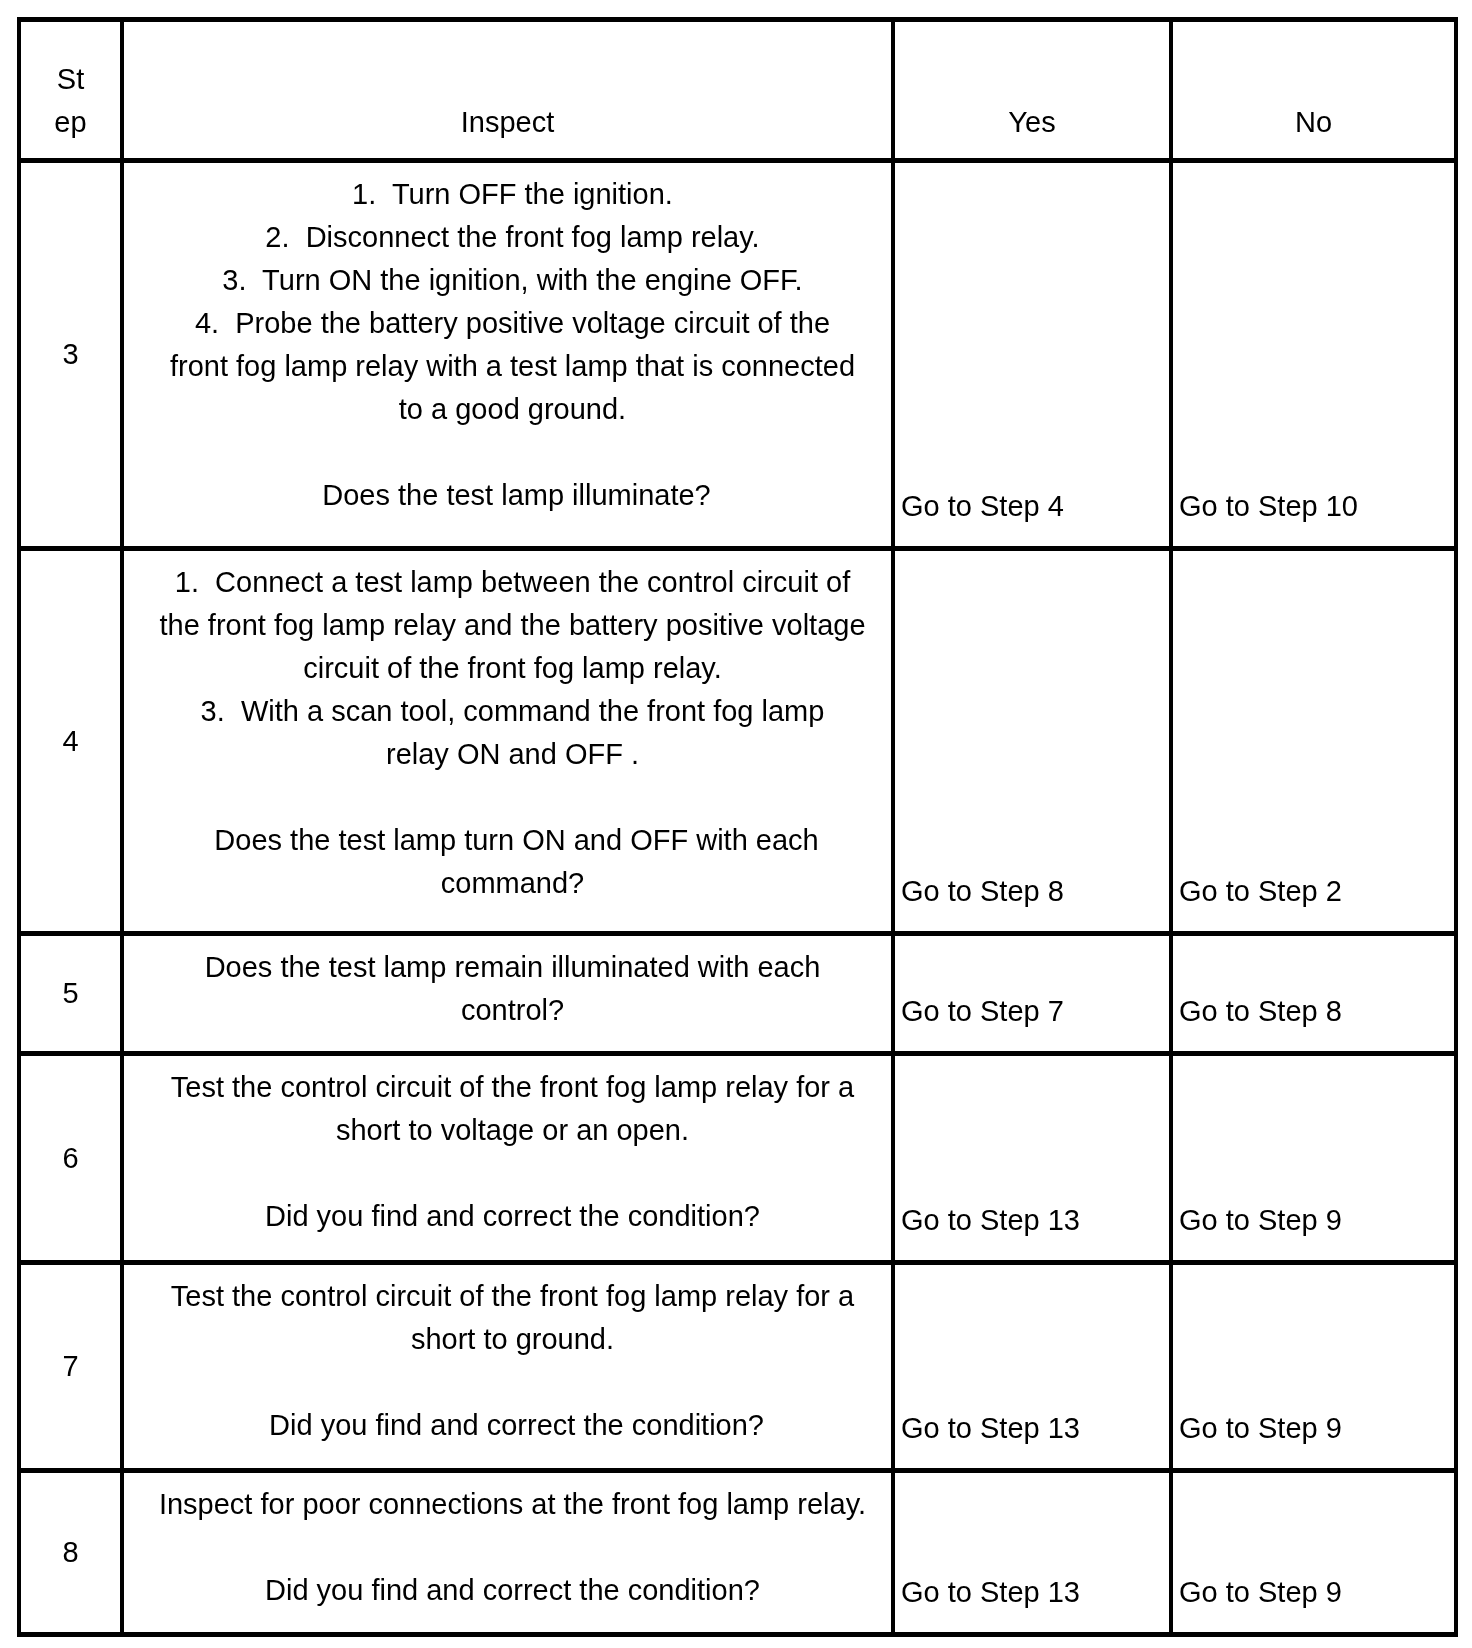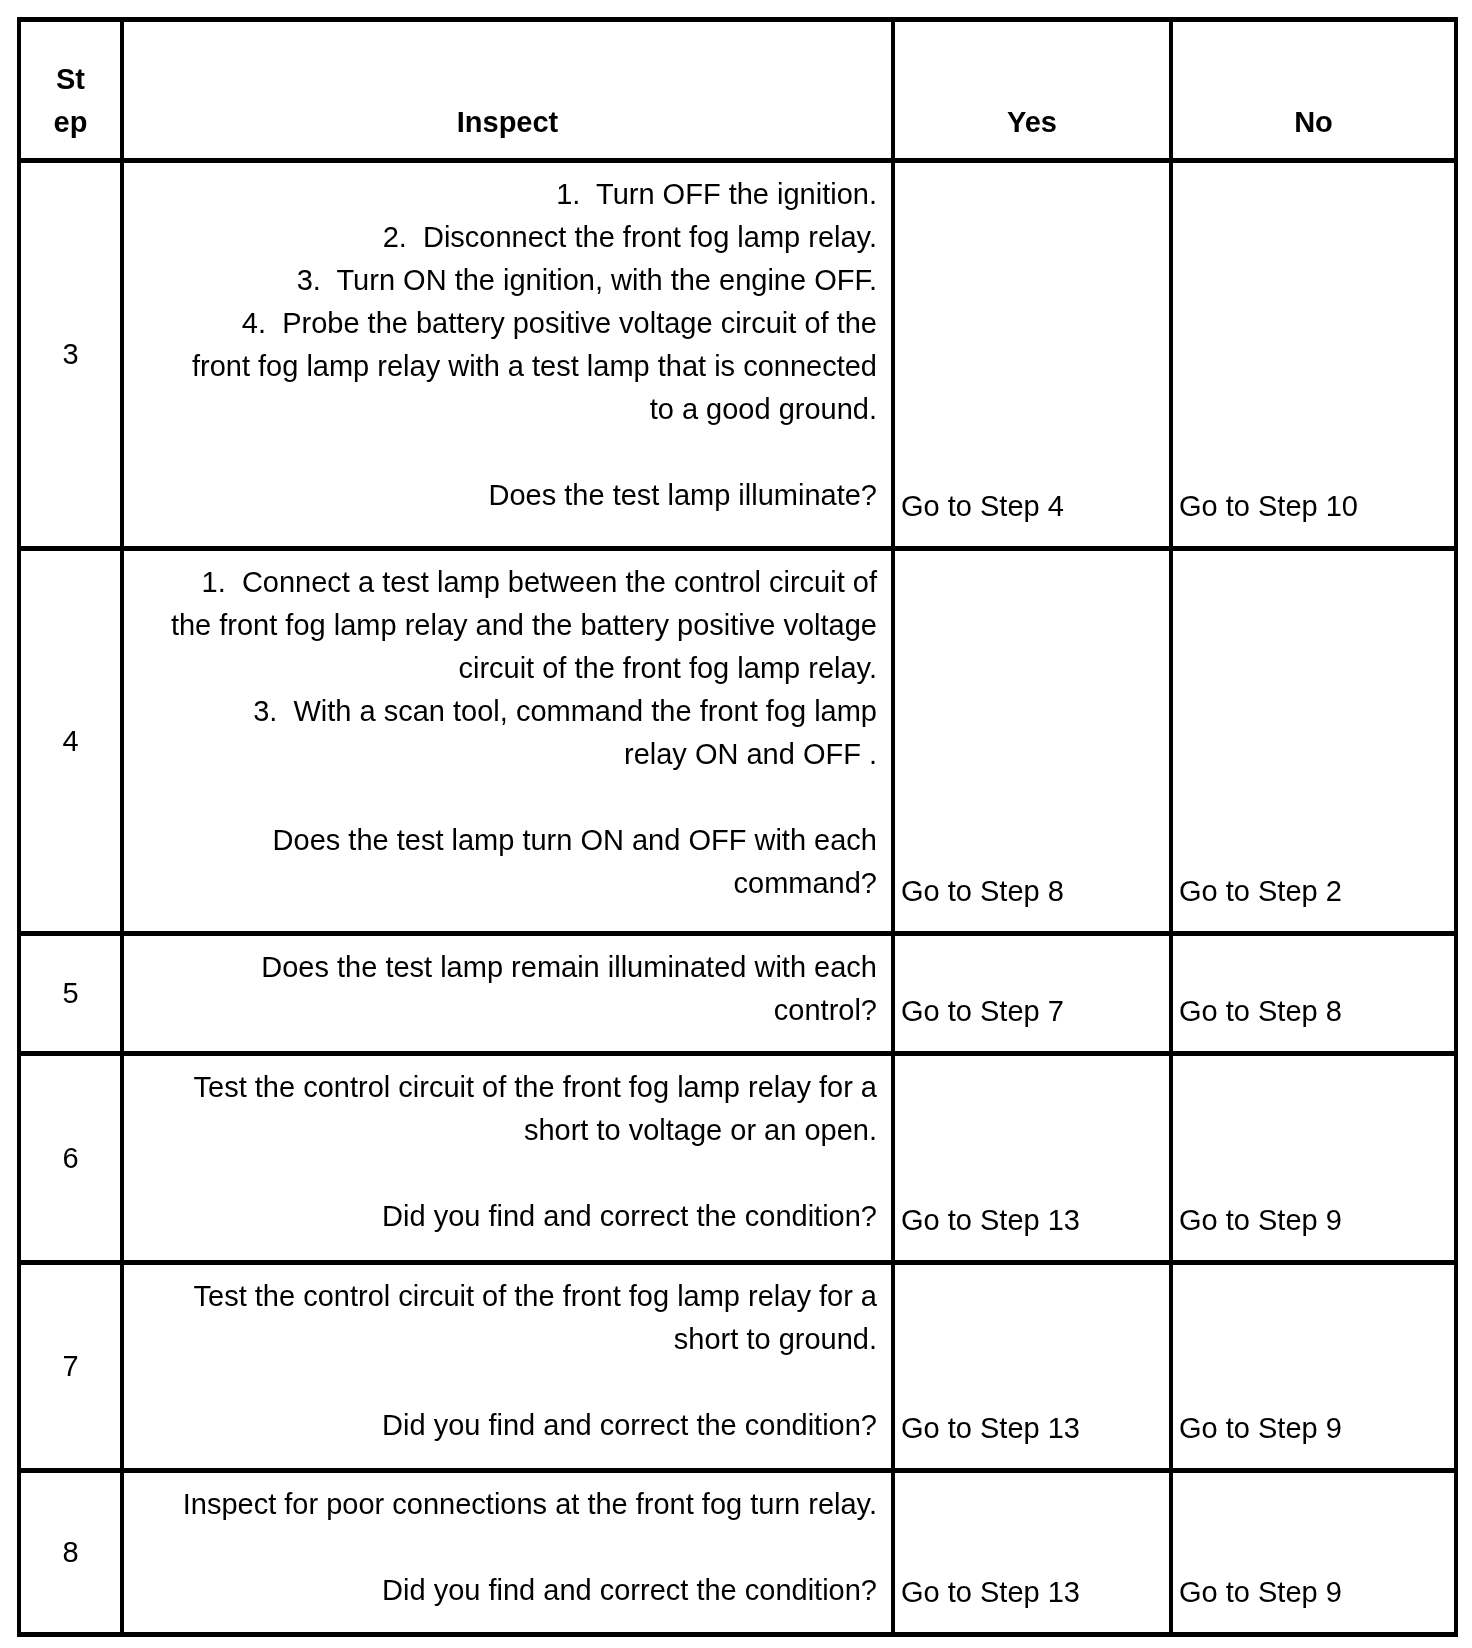--- a/index.html
+++ b/index.html
@@ -32,41 +32,41 @@
     overflow: hidden;
   }
   
   col.c-step   { width: 103px; }
   col.c-action { width: 771px; }
   col.c-yes    { width: 278px; }
   col.c-no     { width: 285px; }
   
   tr.hdr { height: 141px; }
   th.hcell {
-    font-weight: bold;
+    font-weight: normal;
     text-align: center;
     vertical-align: bottom;
     padding: 0 4px 14px 4px;
     white-space: pre-line;
   }
   
   tr.r3 { height: 388px; }
   tr.r4 { height: 385px; }
   tr.r5 { height: 120px; }
   tr.r6 { height: 209px; }
   tr.r7 { height: 208px; }
   tr.r8 { height: 164px; }
   td.step-cell {
     text-align: center;
     vertical-align: middle;
     padding: 0;
   }
   td.action-cell {
     vertical-align: top;
-    text-align: right;
+    text-align: center;
     padding: 10px 14px 18px 24px;
     white-space: pre-wrap;
   }
   td.goto-cell {
     vertical-align: bottom;
     padding: 0 6px 18px 6px;
     white-space: nowrap;
   }
 </style>
 </head>
@@ -136,21 +136,21 @@
         <td class="step-cell">7</td>
         <td class="action-cell">Test the control circuit of the front fog lamp relay for a
 short to ground.
 
  Did you find and correct the condition?</td>
         <td class="goto-cell">Go to Step 13</td>
         <td class="goto-cell">Go to Step 9</td>
       </tr>
       <tr class="r8">
         <td class="step-cell">8</td>
-        <td class="action-cell">Inspect for poor connections at the front fog turn relay.
+        <td class="action-cell">Inspect for poor connections at the front fog lamp relay.
 
 Did you find and correct the condition?</td>
         <td class="goto-cell">Go to Step 13</td>
         <td class="goto-cell">Go to Step 9</td>
       </tr>
     </tbody>
   </table>
 </div>
 
 </body></html>

